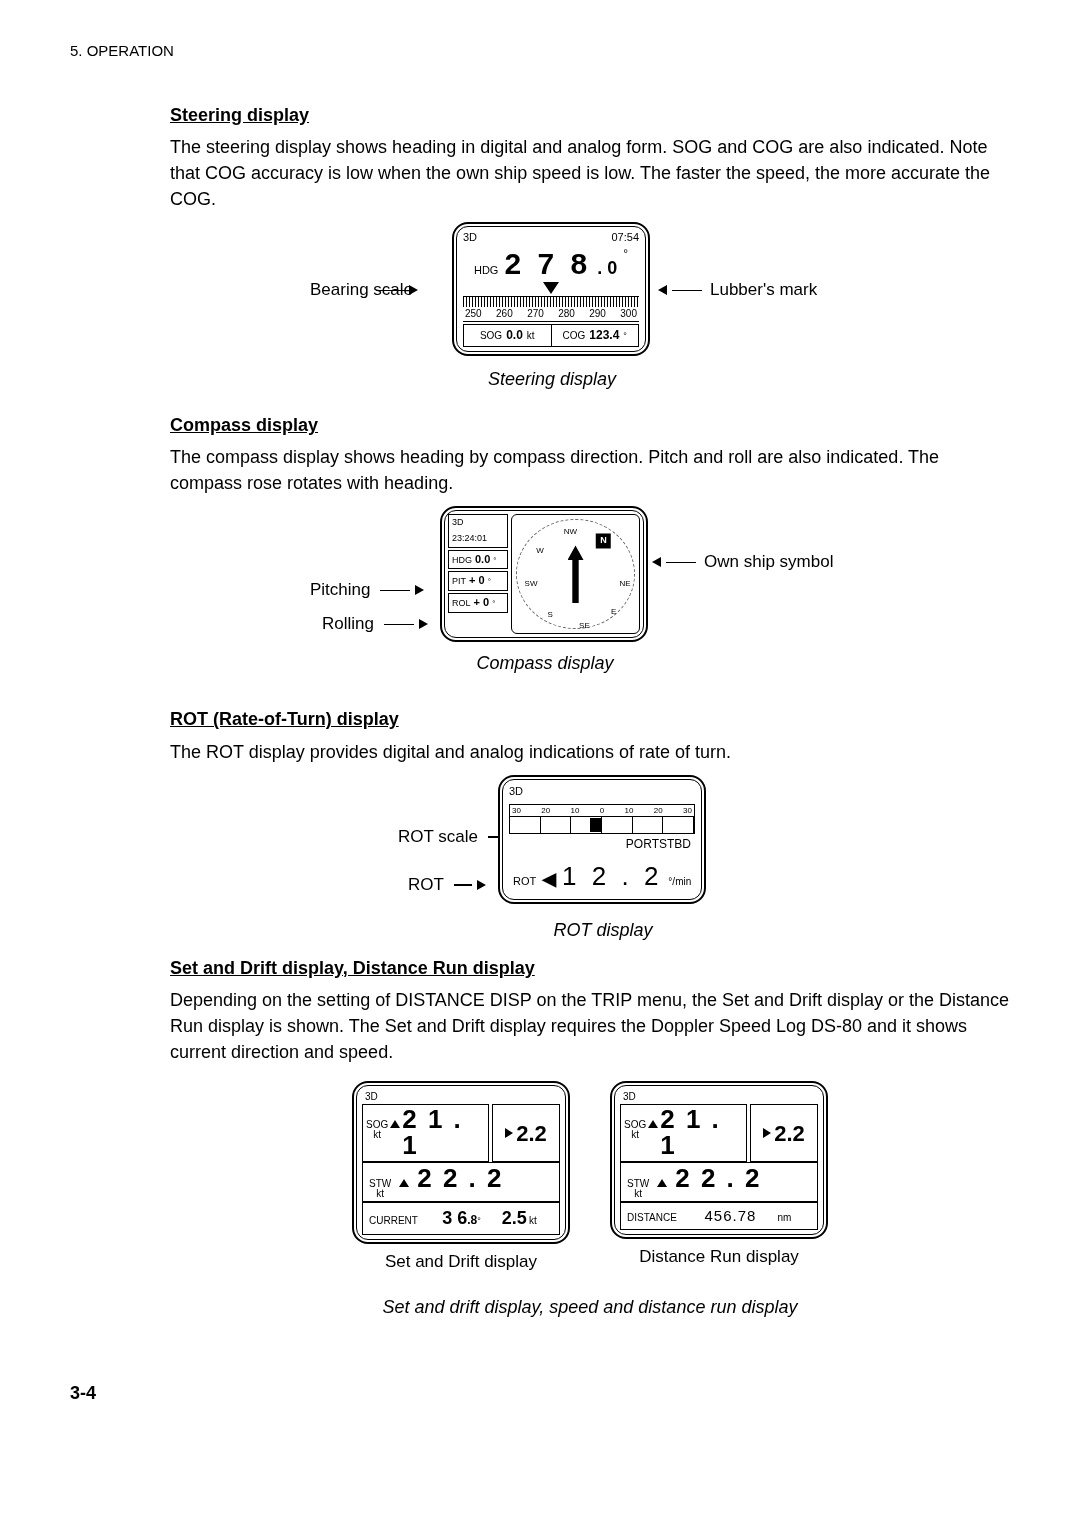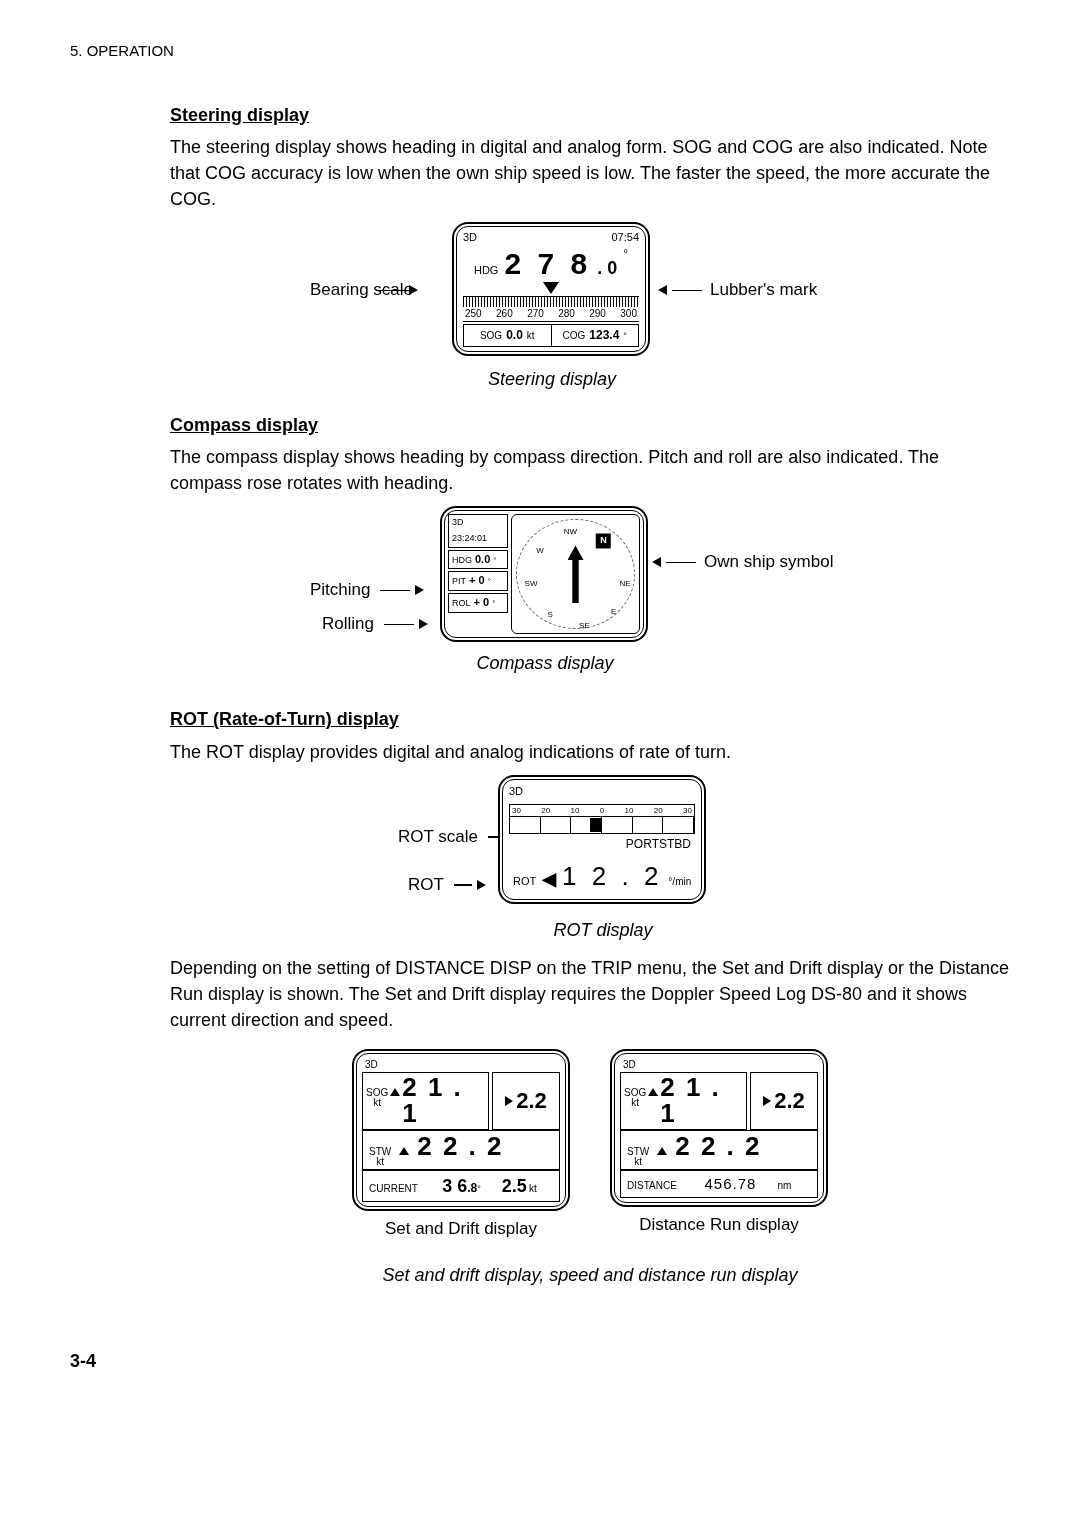--- a/index.html
+++ b/index.html
@@ -578,20 +578,21 @@
             <span class="arr">◀</span>
             <span class="big">1 2 . 2</span>
             <span class="unit">°/min</span>
           </div>
         </div>
       </div>
     </div>
     <div class="fig-caption" style="position:absolute; left:328px; top:138px; width:210px;">ROT display</div>
   </div>
 
+  <div class="h">Set and Drift display, Distance Run display</div>
   <div class="para">Depending on the setting of DISTANCE DISP on the TRIP menu, the Set and Drift display or the Distance Run display is shown. The Set and Drift display requires the Doppler Speed Log DS-80 and it shows current direction and speed.</div>
 
   <div class="fig-wrap" style="display:flex; gap:40px; justify-content:center; margin-top:16px;">
 
     <div>
       <div class="sdd-outer">
         <div class="sdd-inner">
           <div style="font-size:10px; padding-left:3px;">3D</div>
           <div class="sdd-row1">
             <div class="sdd-sog-box">

